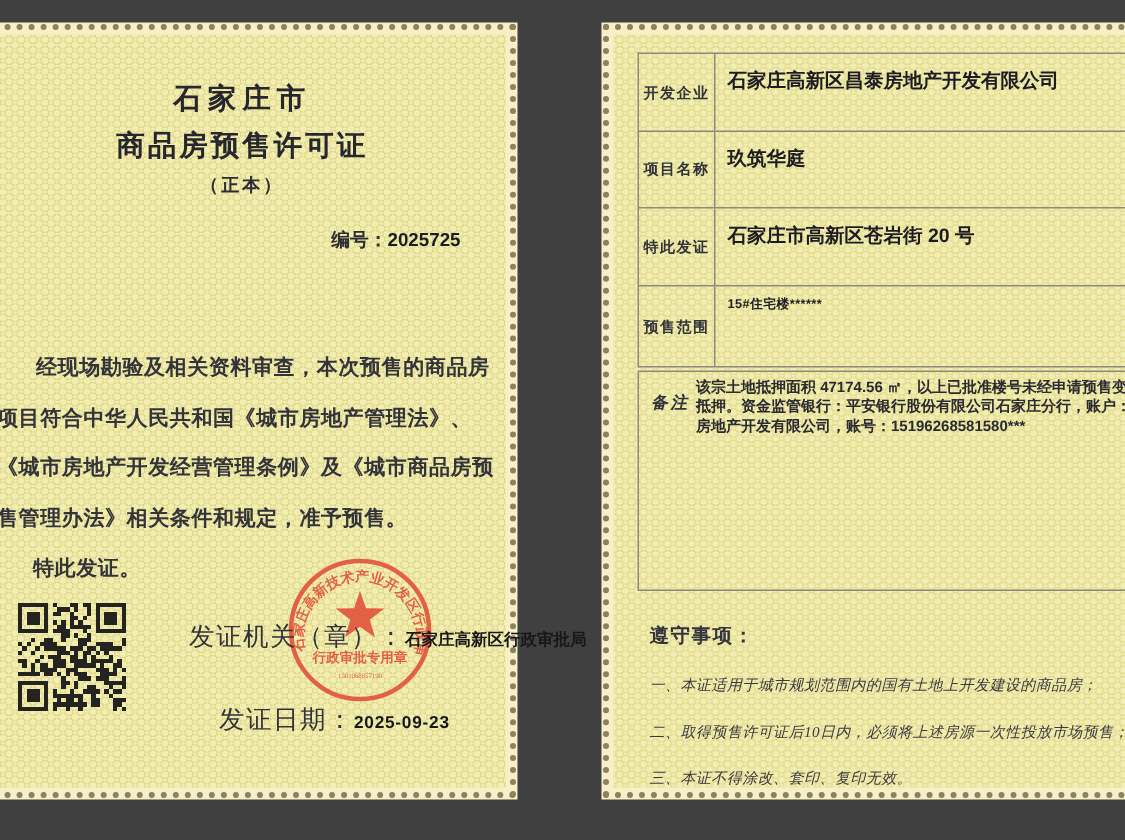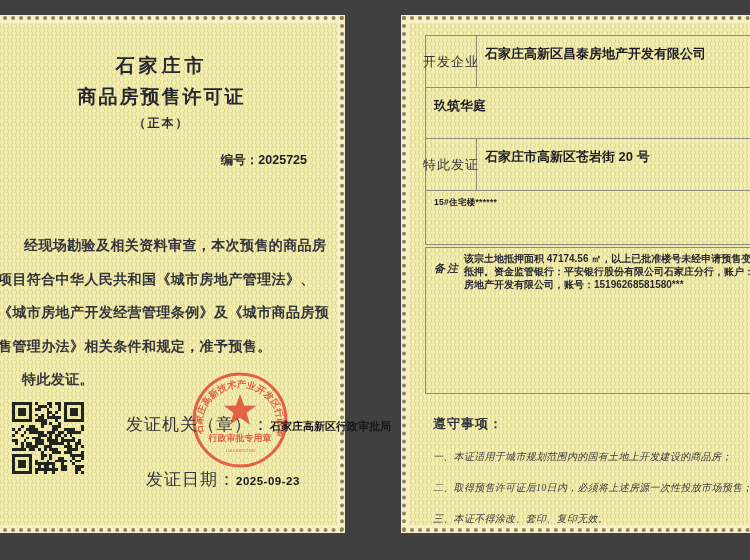--- a/index.html
+++ b/index.html
@@ -51,21 +51,21 @@
   
   .rp-table{position:absolute;left:16px;top:12px;width:372px;
     border:1px solid #8b8b7d;border-bottom:none;}
   .rp-row{display:flex;border-bottom:1px solid #8b8b7d;}
   .rp-row:nth-child(1){height:51px;}
   .rp-row:nth-child(2){height:50px;}
   .rp-row:nth-child(3){height:51px;}
   .rp-row:nth-child(4){height:53px;}
   .cell-label{width:50px;flex:0 0 50px;border-right:1px solid #8b8b7d;
     display:flex;align-items:center;justify-content:center;
-    font-size:13px;font-weight:400;letter-spacing:1px;color:#33333b;white-space:nowrap;}
+    font-size:10px;font-weight:700;letter-spacing:1px;color:#33333b;white-space:nowrap;}
   .cell-value{flex:1;padding:9px 4px 0 8px;
     font-family:"Liberation Sans","DejaVu Sans",sans-serif;
     font-size:13px;font-weight:bold;color:#1c1c22;white-space:nowrap;}
   .rp-row:nth-child(4) .cell-value{font-size:8.5px;padding-top:6px;letter-spacing:.3px;}
   .rp-remark{position:absolute;left:16px;top:224px;width:372px;height:145px;
     border:1px solid #8b8b7d;}
   .rp-remark .lbl{position:absolute;left:8px;top:13px;
     font-size:11px;font-weight:600;letter-spacing:2px;color:#33333b;white-space:nowrap;font-style:italic;}
   .rp-remark .lines{position:absolute;left:38px;top:4px;
     font-family:"Liberation Sans","DejaVu Sans",sans-serif;
@@ -450,27 +450,29 @@
   <div class="page right">
     <div class="page-frame"></div>
     <div class="page-inner">
 
       <div class="rp-table">
         <div class="rp-row">
           <div class="cell-label">开发企业</div>
           <div class="cell-value">石家庄高新区昌泰房地产开发有限公司</div>
         </div>
         <div class="rp-row">
+          <div class="cell-label">项目名称</div>
           <div class="cell-value">玖筑华庭</div>
         </div>
         <div class="rp-row">
           <div class="cell-label">特此发证</div>
           <div class="cell-value">石家庄市高新区苍岩街 20 号</div>
         </div>
         <div class="rp-row">
+          <div class="cell-label">预售范围</div>
           <div class="cell-value">15#住宅楼******</div>
         </div>
       </div>
 
       <div class="rp-remark">
         <div class="lbl">备注：</div>
         <div class="lines">
           <div>该宗土地抵押面积 47174.56 ㎡，以上已批准楼号未经申请预售变更手续，不得设定</div>
           <div>抵押。资金监管银行：平安银行股份有限公司石家庄分行，账户：石家庄高新区昌泰</div>
           <div>房地产开发有限公司，账号：15196268581580***</div>

